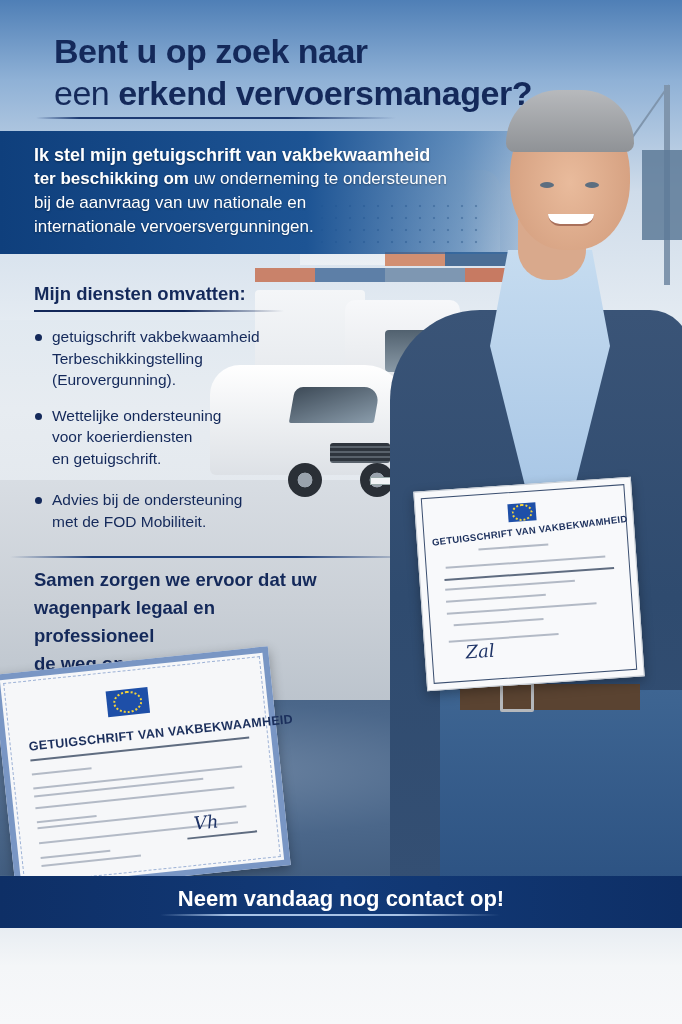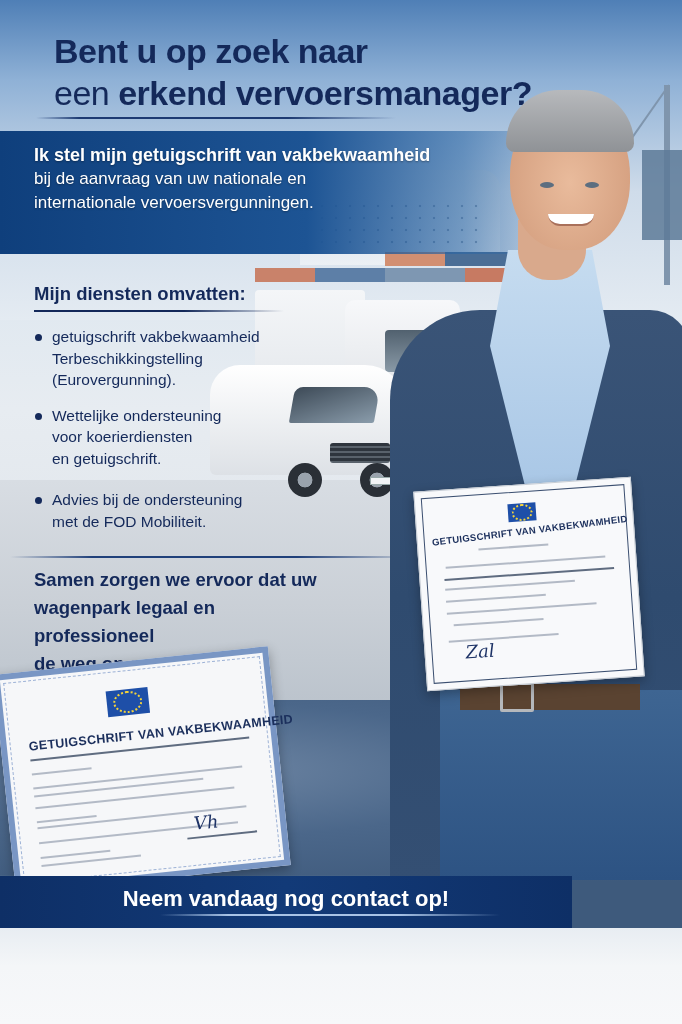--- a/index.html
+++ b/index.html
@@ -85,21 +85,21 @@
   .cert-desk { left: 4px; top: 660px; width: 276px; height: 220px; transform: rotate(-6deg); border: 6px solid #7996c4; padding: 8px; background: #f6f7f9; }
   .cert-desk .frame { position: absolute; inset: 3px; border: 1px dashed #9db2d6; }
   .eu-flag { position: absolute; background: #1e4fa8; }
   .eu-flag::after { content: ""; position: absolute; left: 50%; top: 50%; width: 60%; height: 70%; transform: translate(-50%,-50%); border-radius: 50%; border: 2px dotted #f2d23c; }
   .cert-title { position: absolute; color: #1b2f5c; font-weight: 700; white-space: nowrap; text-transform: uppercase; letter-spacing: 0.3px; }
   .cert-line { position: absolute; height: 2px; background: #b3bac6; }
   .cert-line.dark { background: #5f6c80; height: 1.5px; }
   .signature { position: absolute; color: #1e3366; font-family: "DejaVu Serif", serif; font-style: italic; font-size: 18px; }
 
   
-  .cta { position: absolute; left: 0; top: 876px; width: 572px; height: 52px; background: linear-gradient(90deg,#0e2f66,#123a78 50%,#0e2f66); display: flex; justify-content: center; align-items: center; }
+  .cta { position: absolute; left: 0; top: 876px; width: 682px; height: 52px; background: linear-gradient(90deg,#0e2f66,#123a78 50%,#0e2f66); display: flex; justify-content: center; align-items: center; }
   .cta-label { color: #ffffff; font-weight: 700; font-size: 22px; font-family: "Liberation Sans Narrow","Liberation Sans",sans-serif; margin-top: -6px; position: relative; }
   .cta-rule { position: absolute; left: 160px; top: 914px; width: 340px; height: 2px; background: linear-gradient(90deg,rgba(255,255,255,0),#a8c3e6 20%,#a8c3e6 70%,rgba(255,255,255,0)); }
   .footer-blank { position: absolute; left: 0; top: 928px; width: 682px; height: 96px; background: linear-gradient(180deg,#e8edf2,#f4f6f8 40%,#f7f8fa); }
 </style>
 </head>
 <body>
 
 <div class="poster">
 
   <div class="sky"></div>
@@ -138,20 +138,21 @@
 
   <div class="headline">
     <div>Bent u op zoek naar</div>
     <div><span class="light">een </span><span>erkend vervoersmanager?</span></div>
   </div>
   <div class="headline-rule"></div>
 
   <div class="intro-band"></div>
   <div class="intro">
     <div class="line1">Ik stel mijn getuigschrift van vakbekwaamheid</div>
+    <div><span class="b">ter beschikking om</span><span> uw onderneming te ondersteunen</span></div>
     <div>bij de aanvraag van uw nationale en</div>
     <div>internationale vervoersvergunningen.</div>
   </div>
 
   <div class="services-title">Mijn diensten omvatten:</div>
   <div class="services-rule"></div>
   <ul class="services">
     <li>
       <span class="bullet"></span>
       <div>getuigschrift vakbekwaamheid</div>

